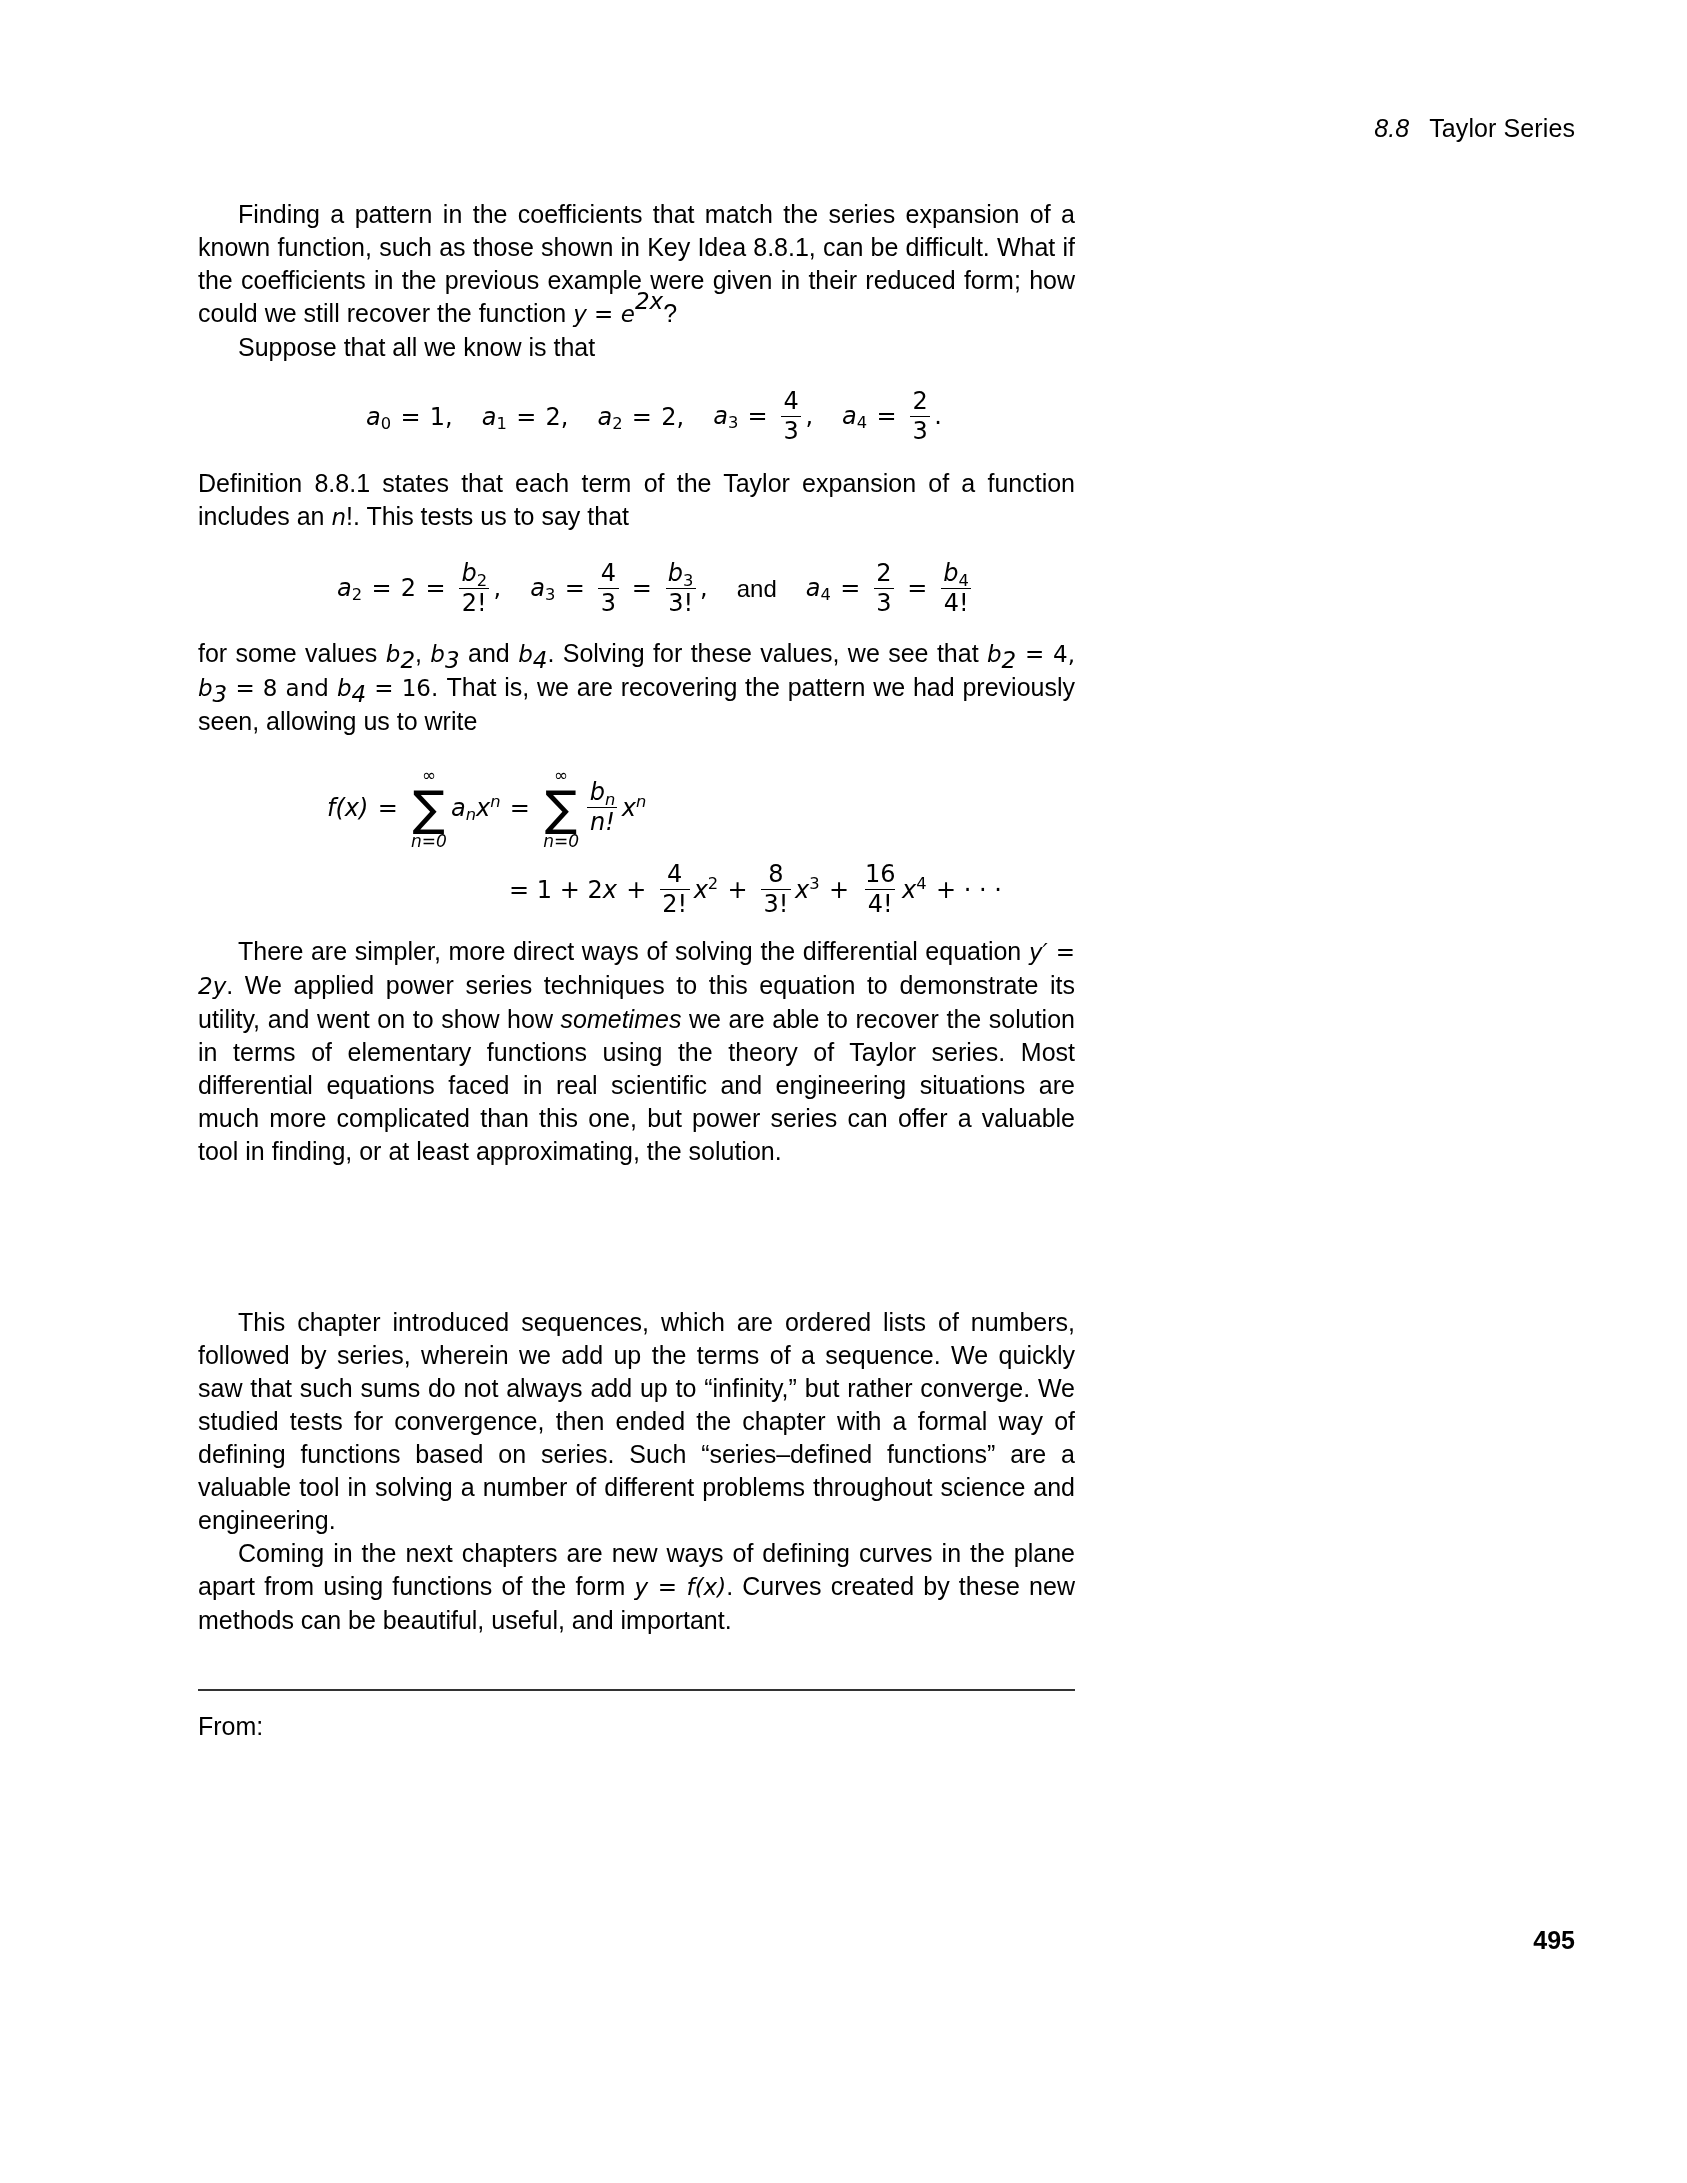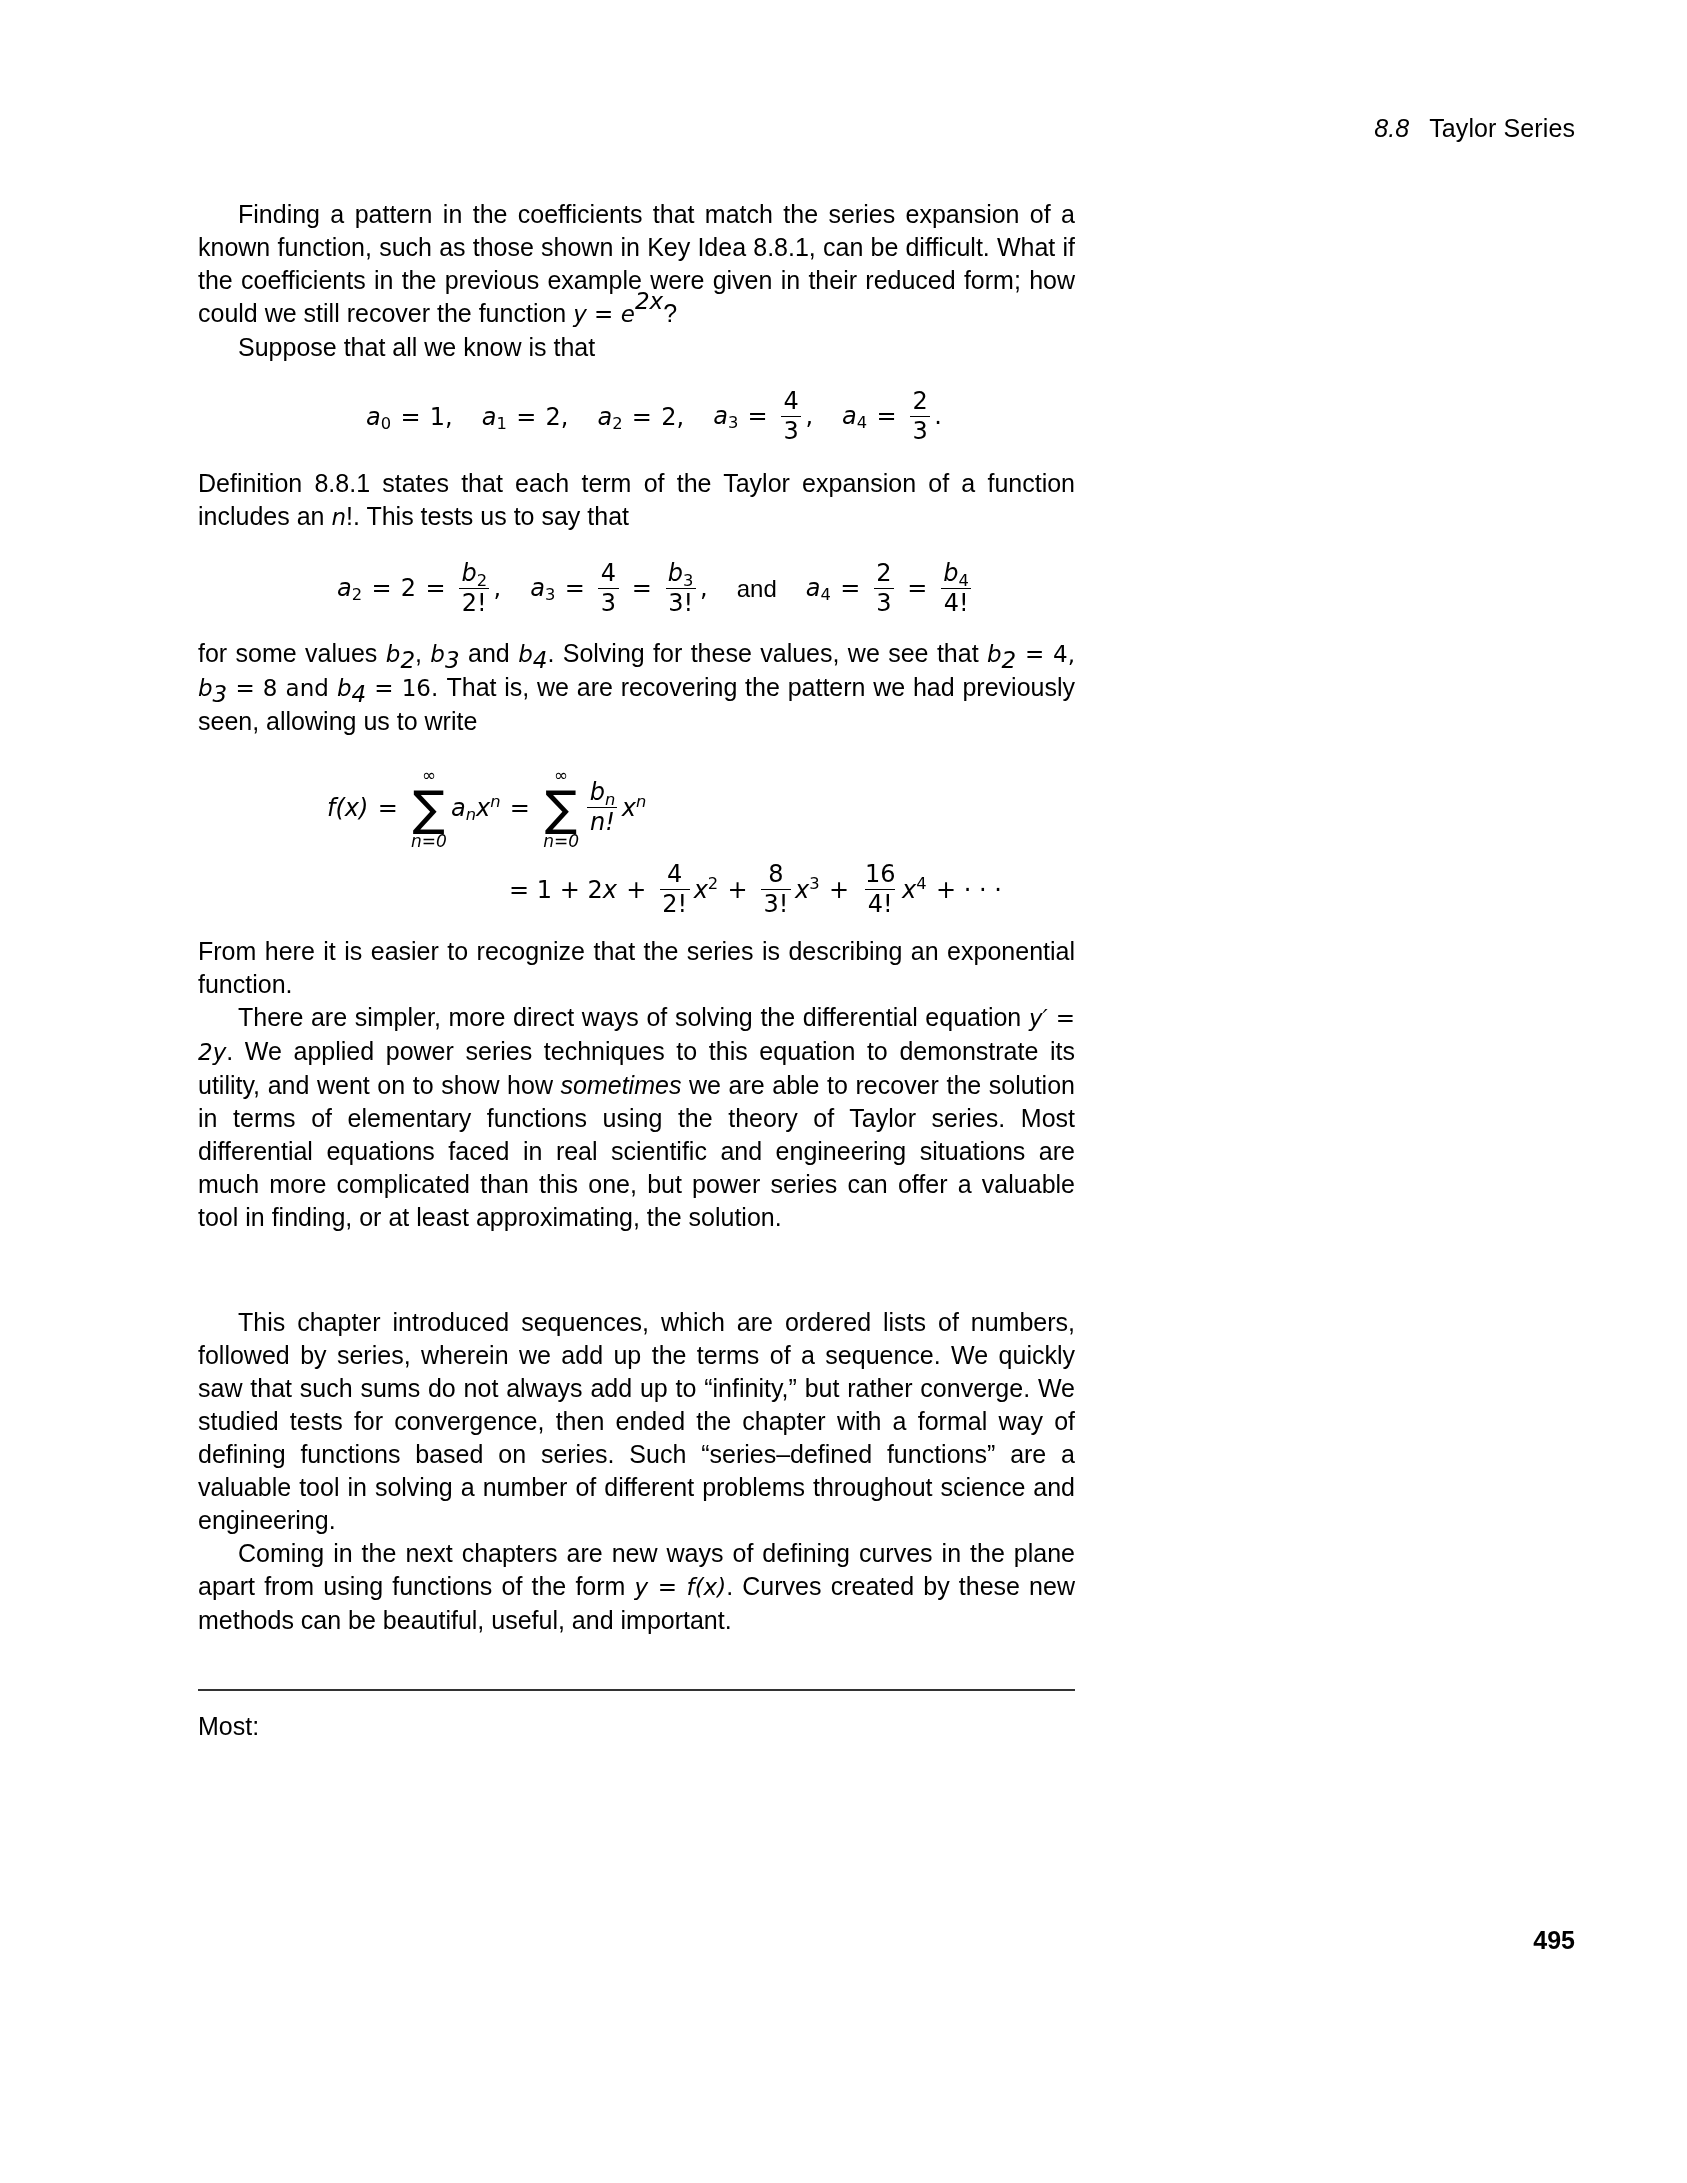--- a/index.html
+++ b/index.html
@@ -136,26 +136,25 @@
   <span class="op">+</span>
   <span class="frac">
       <span class="num">16</span>
       <span class="den">4!</span>
     </span>
     <span><span class="i">x</span><sup>4</sup></span>
   <span style="margin-left:9.3px;">+ · · ·</span>
 </div>
 
 <div class="col" style="top:935px;">
-  <p>From here it is easier to recognize that the series is describing an exponential function.</p>
   <p class="indent"><span>There are simpler, more direct ways of solving the differential equation </span><span class="m">y′ = 2y</span><span>. We applied power series techniques to this equation to demonstrate its utility, and went on to show how </span><em>sometimes</em><span> we are able to recover the solution in terms of elementary functions using the theory of Taylor series. Most differential equations faced in real scientific and engineering situations are much more complicated than this one, but power series can offer a valuable tool in finding, or at least approximating, the solution.</span></p>
 </div>
 
 <div class="col" style="top:1262px;margin-top:44px;">
   <p class="indent">This chapter introduced sequences, which are ordered lists of numbers, followed by series, wherein we add up the terms of a sequence. We quickly saw that such sums do not always add up to “infinity,” but rather converge. We studied tests for convergence, then ended the chapter with a formal way of defining functions based on series. Such “series–defined functions” are a valuable tool in solving a number of different problems throughout science and engineering.</p>
   <p class="indent"><span>Coming in the next chapters are new ways of defining curves in the plane apart from using functions of the form </span><span class="m">y = f(x)</span><span>. Curves created by these new methods can be beautiful, useful, and important.</span></p>
 </div>
 
 <div class="rule"></div>
-<div class="notes">Most:</div>
+<div class="notes">From:</div>
 
 <div class="page-number">495</div>
 
 
 </body></html>

